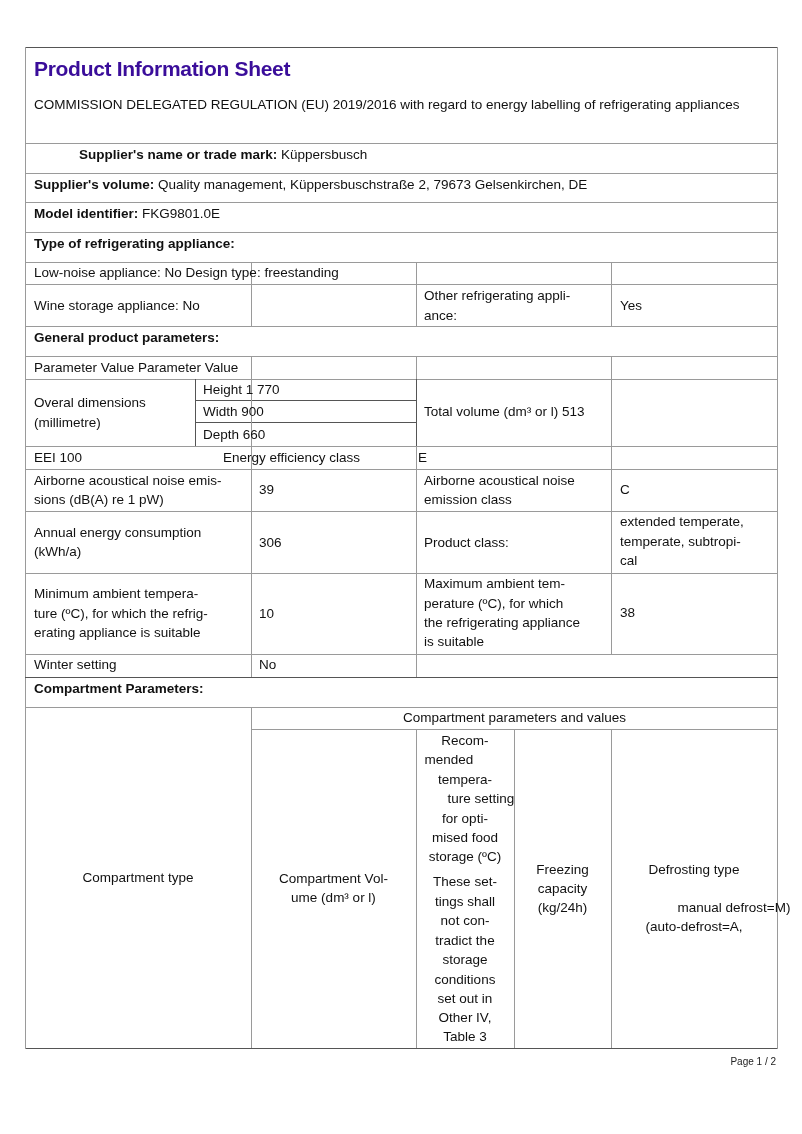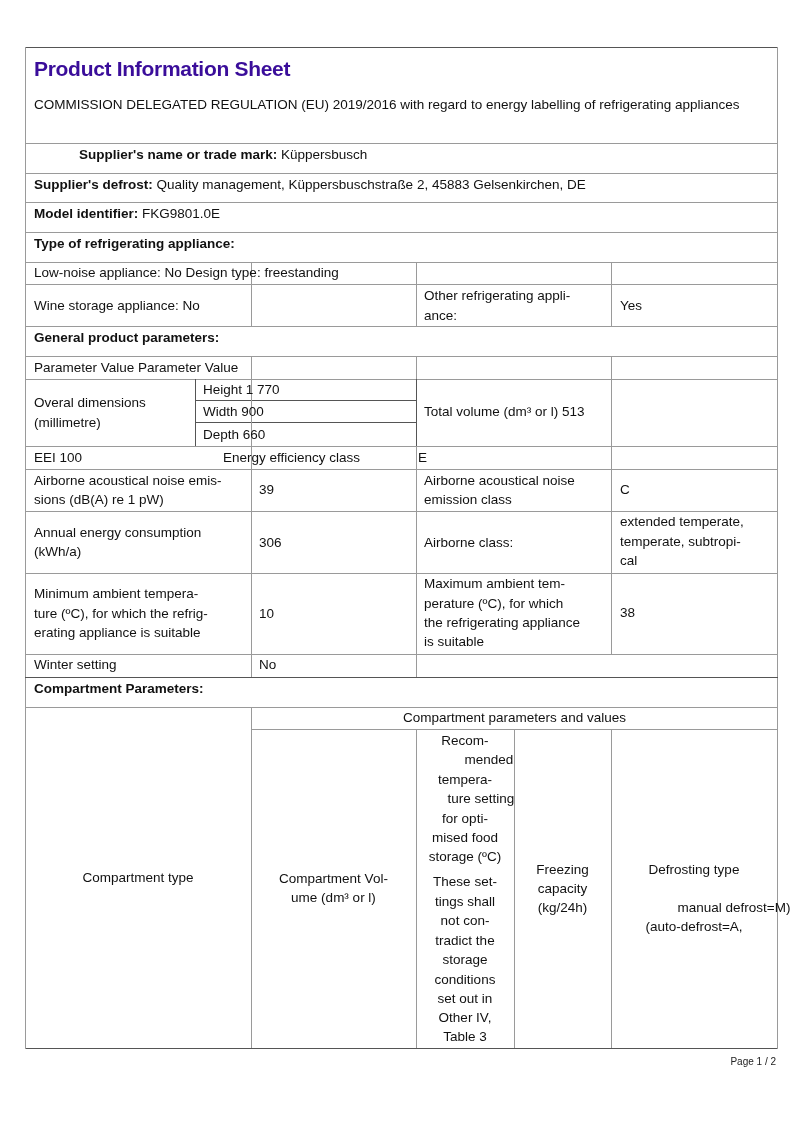--- a/index.html
+++ b/index.html
@@ -79,22 +79,22 @@
 <div class="vl" style="left:251px;top:707px;height:341px;"></div>
 <div class="vl" style="left:416px;top:729px;height:319px;"></div>
 <div class="vl" style="left:514px;top:729px;height:319px;"></div>
 <div class="vl" style="left:611px;top:729px;height:319px;"></div>
 
 <div class="t" style="left:34px;top:145px;margin-left:45px;">
   <span class="b">Supplier's name or trade mark:</span>
   <span>Küppersbusch</span>
 </div>
 <div class="t" style="left:34px;top:175px;">
-  <span class="b">Supplier's defrost:</span>
-  <span>Quality management, Küppersbuschstraße 2, 45883 Gelsenkirchen, DE</span>
+  <span class="b">Supplier's volume:</span>
+  <span>Quality management, Küppersbuschstraße 2, 79673 Gelsenkirchen, DE</span>
 </div>
 <div class="t" style="left:34px;top:204px;">
   <span class="b">Model identifier:</span>
   <span>FKG9801.0E</span>
 </div>
 <div class="t b" style="left:34px;top:234px;">Type of refrigerating appliance:</div>
 
 <div class="t" style="left:34px;top:263px;">Low-noise appliance: No Design type: freestanding</div>
 <div class="t" style="left:34px;top:296px;">Wine storage appliance: No</div>
 <div class="t" style="left:424px;top:286px;">Other refrigerating appli-</div>
@@ -118,21 +118,21 @@
 <div class="t" style="left:34px;top:471px;">Airborne acoustical noise emis-</div>
 <div class="t" style="left:34px;top:490px;">sions (dB(A) re 1 pW)</div>
 <div class="t" style="left:259px;top:480px;">39</div>
 <div class="t" style="left:424px;top:471px;">Airborne acoustical noise</div>
 <div class="t" style="left:424px;top:490px;">emission class</div>
 <div class="t" style="left:620px;top:480px;">C</div>
 
 <div class="t" style="left:34px;top:523px;">Annual energy consumption</div>
 <div class="t" style="left:34px;top:542px;">(kWh/a)</div>
 <div class="t" style="left:259px;top:533px;">306</div>
-<div class="t" style="left:424px;top:533px;">Airborne class:</div>
+<div class="t" style="left:424px;top:533px;">Product class:</div>
 <div class="t" style="left:620px;top:512px;">extended temperate,</div>
 <div class="t" style="left:620px;top:532px;">temperate, subtropi-</div>
 <div class="t" style="left:620px;top:551px;">cal</div>
 
 <div class="t" style="left:34px;top:584px;">Minimum ambient tempera-</div>
 <div class="t" style="left:34px;top:604px;">ture (ºC), for which the refrig-</div>
 <div class="t" style="left:34px;top:623px;">erating appliance is suitable</div>
 <div class="t" style="left:259px;top:604px;">10</div>
 <div class="t" style="left:424px;top:574px;">Maximum ambient tem-</div>
 <div class="t" style="left:424px;top:594px;">perature (ºC), for which</div>
@@ -145,21 +145,21 @@
 
 <div class="t b" style="left:34px;top:679px;">Compartment Parameters:</div>
 <div class="t c" style="left:251px;top:708px;width:527px;">Compartment parameters and values</div>
 
 <div class="t c" style="left:25px;top:868px;width:226px;">Compartment type</div>
 
 <div class="t c" style="left:251px;top:869px;width:165px;">Compartment Vol-</div>
 <div class="t c" style="left:251px;top:888px;width:165px;">ume (dm³ or l)</div>
 
 <div class="t c" style="left:416px;top:731px;width:98px;">Recom-</div>
-<div class="t c" style="left:440px;top:750px;width:98px;">mended</div>
+<div class="t c" style="left:400px;top:750px;width:98px;">mended</div>
 <div class="t c" style="left:416px;top:770px;width:98px;">tempera-</div>
 <div class="t c" style="left:416px;top:789px;width:98px;margin-left:16px;">ture setting</div>
 <div class="t c" style="left:416px;top:809px;width:98px;">for opti-</div>
 <div class="t c" style="left:416px;top:828px;width:98px;">mised food</div>
 <div class="t c" style="left:416px;top:847px;width:98px;">storage (ºC)</div>
 <div class="t c" style="left:416px;top:872px;width:98px;">These set-</div>
 <div class="t c" style="left:416px;top:892px;width:98px;">tings shall</div>
 <div class="t c" style="left:416px;top:911px;width:98px;">not con-</div>
 <div class="t c" style="left:416px;top:931px;width:98px;">tradict the</div>
 <div class="t c" style="left:416px;top:950px;width:98px;">storage</div>

